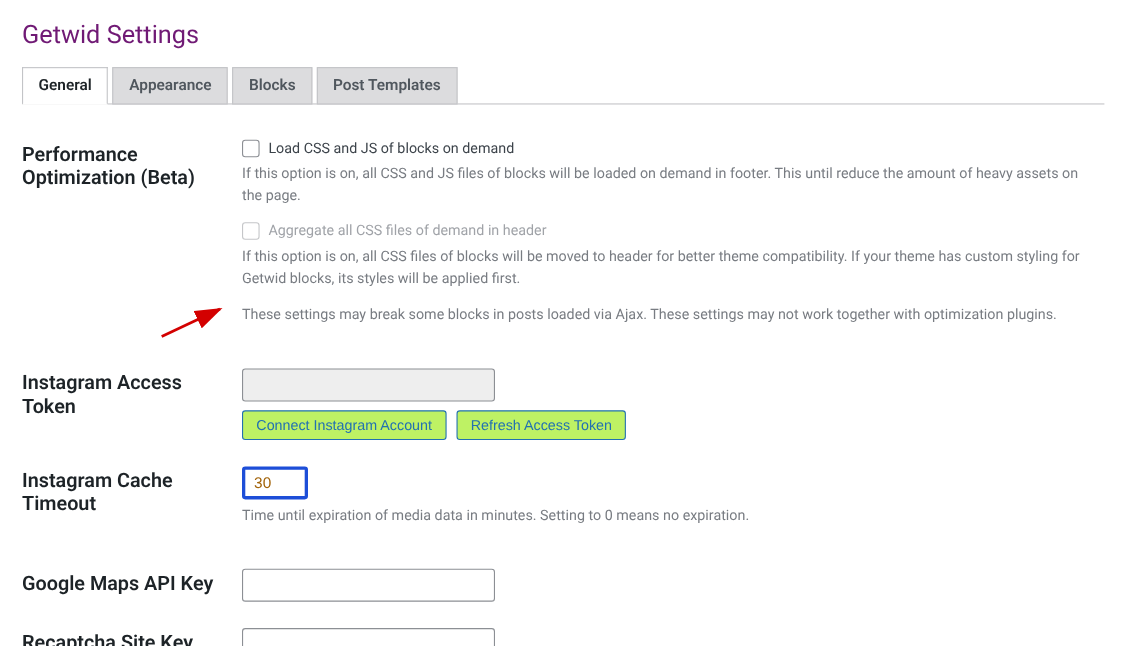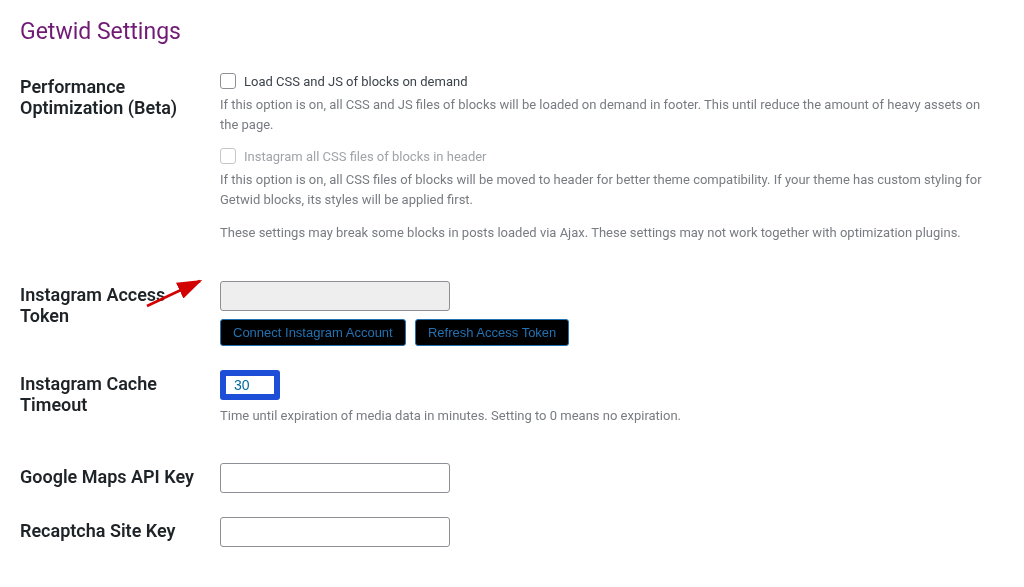--- a/index.html
+++ b/index.html
@@ -96,42 +96,42 @@
       border: 1px solid #8c8f94;
       border-radius: 3px;
       background: #fff;
       color: #2c3338;
     }
     input.small-text {
       width: 60px;
       height: 30px;
       padding: 3px 8px;
       font-size: 14px;
-      border: 6px solid #1d4ed8;
-      border-radius: 3px;
-      background: #fff;
-      color: #0369a1;
+      border: 3px solid #1d4ed8;
+      border-radius: 3px;
+      background: #fff;
+      color: #a16207;
     }
     input.token-input {
       width: 230px;
       height: 30px;
       padding: 3px 8px;
       font-size: 14px;
       border: 1px solid #8c8f94;
       border-radius: 3px;
       background: #eee;
       color: #eee;
     }
     .button {
       display: inline-block;
       padding: 5px 12px;
       font-size: 13px;
       border: 1px solid #2271b1;
       border-radius: 3px;
-      background: #000000;
+      background: #bef264;
       color: #2271b1;
       cursor: pointer;
       margin-top: 8px;
       margin-right: 6px;
     }
     .arrow-container {
       position: absolute;
       left: 122px;
       top: 253px;
       pointer-events: none;
@@ -140,35 +140,41 @@
       position: relative;
     }
   </style>
 </head>
 <body>
 
 <div class="content-wrapper">
 
 <h1 class="page-title">Getwid Settings</h1>
 
+<div class="nav-tab-wrapper">
+  <a class="nav-tab active">General</a>
+  <a class="nav-tab">Appearance</a>
+  <a class="nav-tab">Blocks</a>
+  <a class="nav-tab">Post Templates</a>
+</div>
 
 <table class="form-table">
   <tbody>
         <tr>
     <th>Performance Optimization (Beta)</th>
     <td>
       <div class="checkbox-row">
         <input type="checkbox" style="">
         <label>Load CSS and JS of blocks on demand</label>
       </div>
       <p class="description">If this option is on, all CSS and JS files of blocks will be loaded on demand in footer. This until reduce the amount of heavy assets on the page.</p>
 
       <div class="checkbox-row disabled">
         <input type="checkbox" disabled="" style="">
-        <label>Instagram all CSS files of blocks in header</label>
+        <label>Aggregate all CSS files of demand in header</label>
       </div>
       <p class="description">If this option is on, all CSS files of blocks will be moved to header for better theme compatibility. If your theme has custom styling for Getwid blocks, its styles will be applied first.</p>
 
       <p class="description">These settings may break some blocks in posts loaded via Ajax. These settings may not work together with optimization plugins.</p>
     </td>
   </tr>
 
   <tr>
     <th>Instagram Access Token</th>
     <td>

